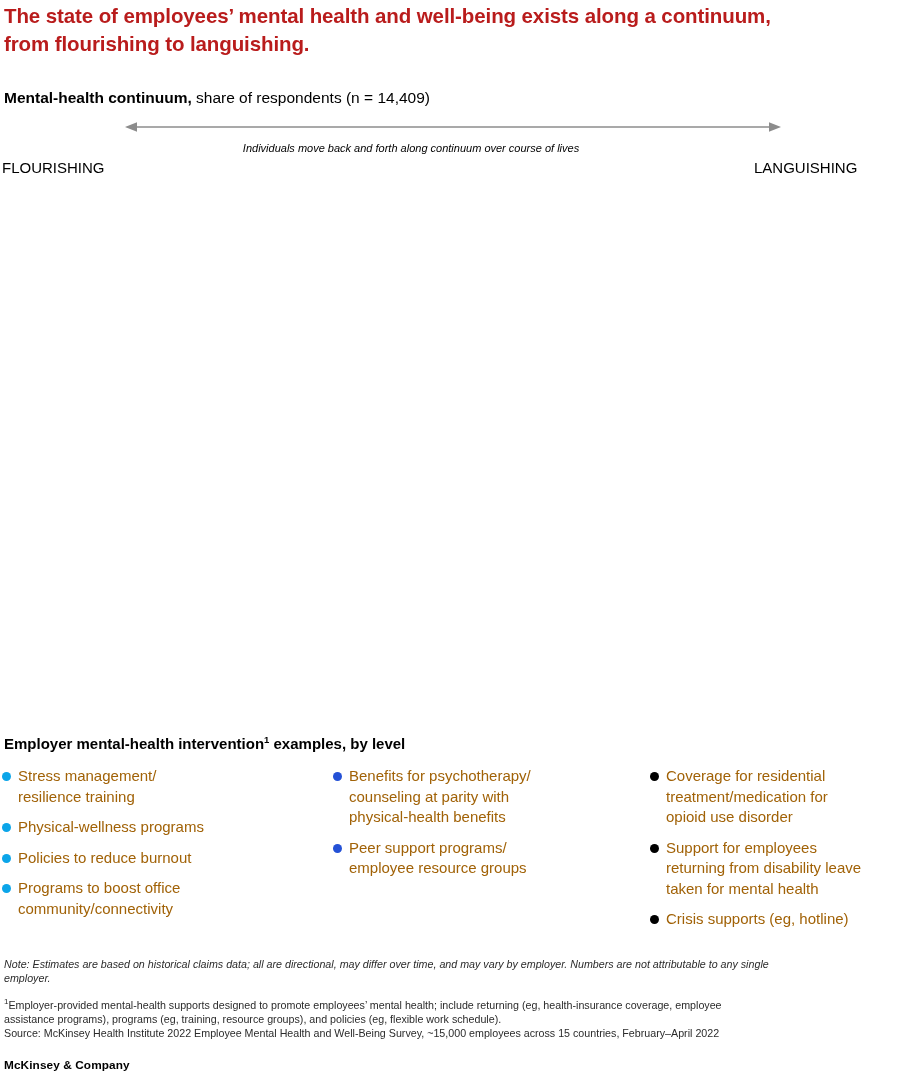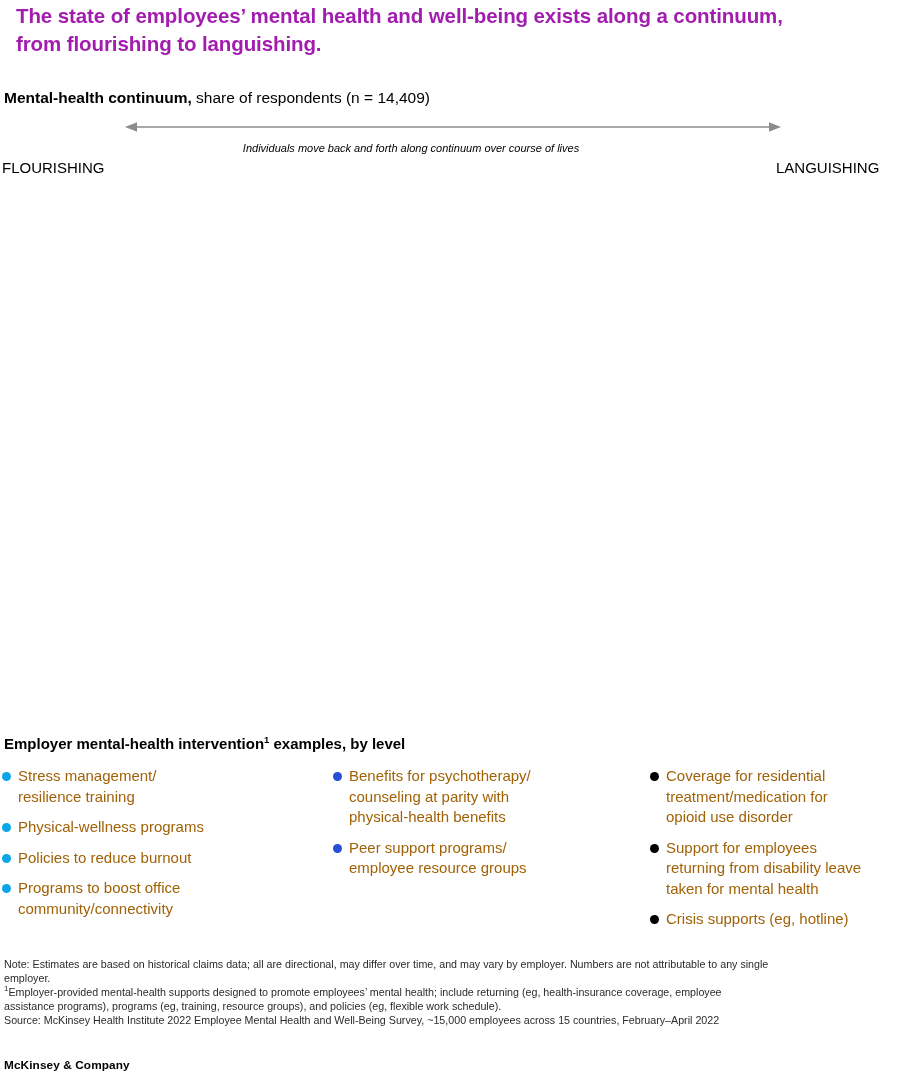--- a/index.html
+++ b/index.html
@@ -20,28 +20,28 @@
   .exhibit {
     position: relative;
     width: 904px;
     height: 1080px;
     box-sizing: border-box;
   }
 
   
   .title {
     position: absolute;
-    left: 16px;
+    left: 4px;
     top: 2px;
     width: 790px;
     font-size: 20.5px;
     font-weight: bold;
     line-height: 28px;
     letter-spacing: -0.1px;
-    color: #a21caf;
+    color: #b91c1c;
   }
 
   
   .subtitle {
     position: absolute;
     left: 4px;
     top: 88px;
     font-size: 15.5px;
     line-height: 20px;
     color: #000000;
@@ -65,21 +65,21 @@
   .cont-label {
     position: absolute;
     top: 0px;
     font-size: 15px;
     line-height: 22px;
     color: #000000;
     white-space: nowrap;
     margin-top: 41px;
   }
   .cont-label.left  { left: 2px; }
-  .cont-label.right { left: 776px; }
+  .cont-label.right { left: 754px; }
 
   .arrow-wrap {
     position: absolute;
     left: 125px;
     top: 0px;
     width: 656px;
     height: 22px;
   }
   .arrow-wrap svg {
     display: block;
@@ -164,21 +164,21 @@
     width: 896px;
     font-size: 10.7px;
     line-height: 13.6px;
     color: #2b2b2b;
   }
   .fn-line {
     display: block;
     white-space: pre-line;
     margin-bottom: 0px;
   }
-  .fn-note { margin-bottom: 1px; }
+  .fn-note { margin-bottom: 14px; font-style: italic; }
   .fn-1   { margin-bottom: 1px; }
   .fn-1 sup {
     font-size: 8px;
     vertical-align: super;
     line-height: 0;
   }
 
   
   .logo {
     position: absolute;

